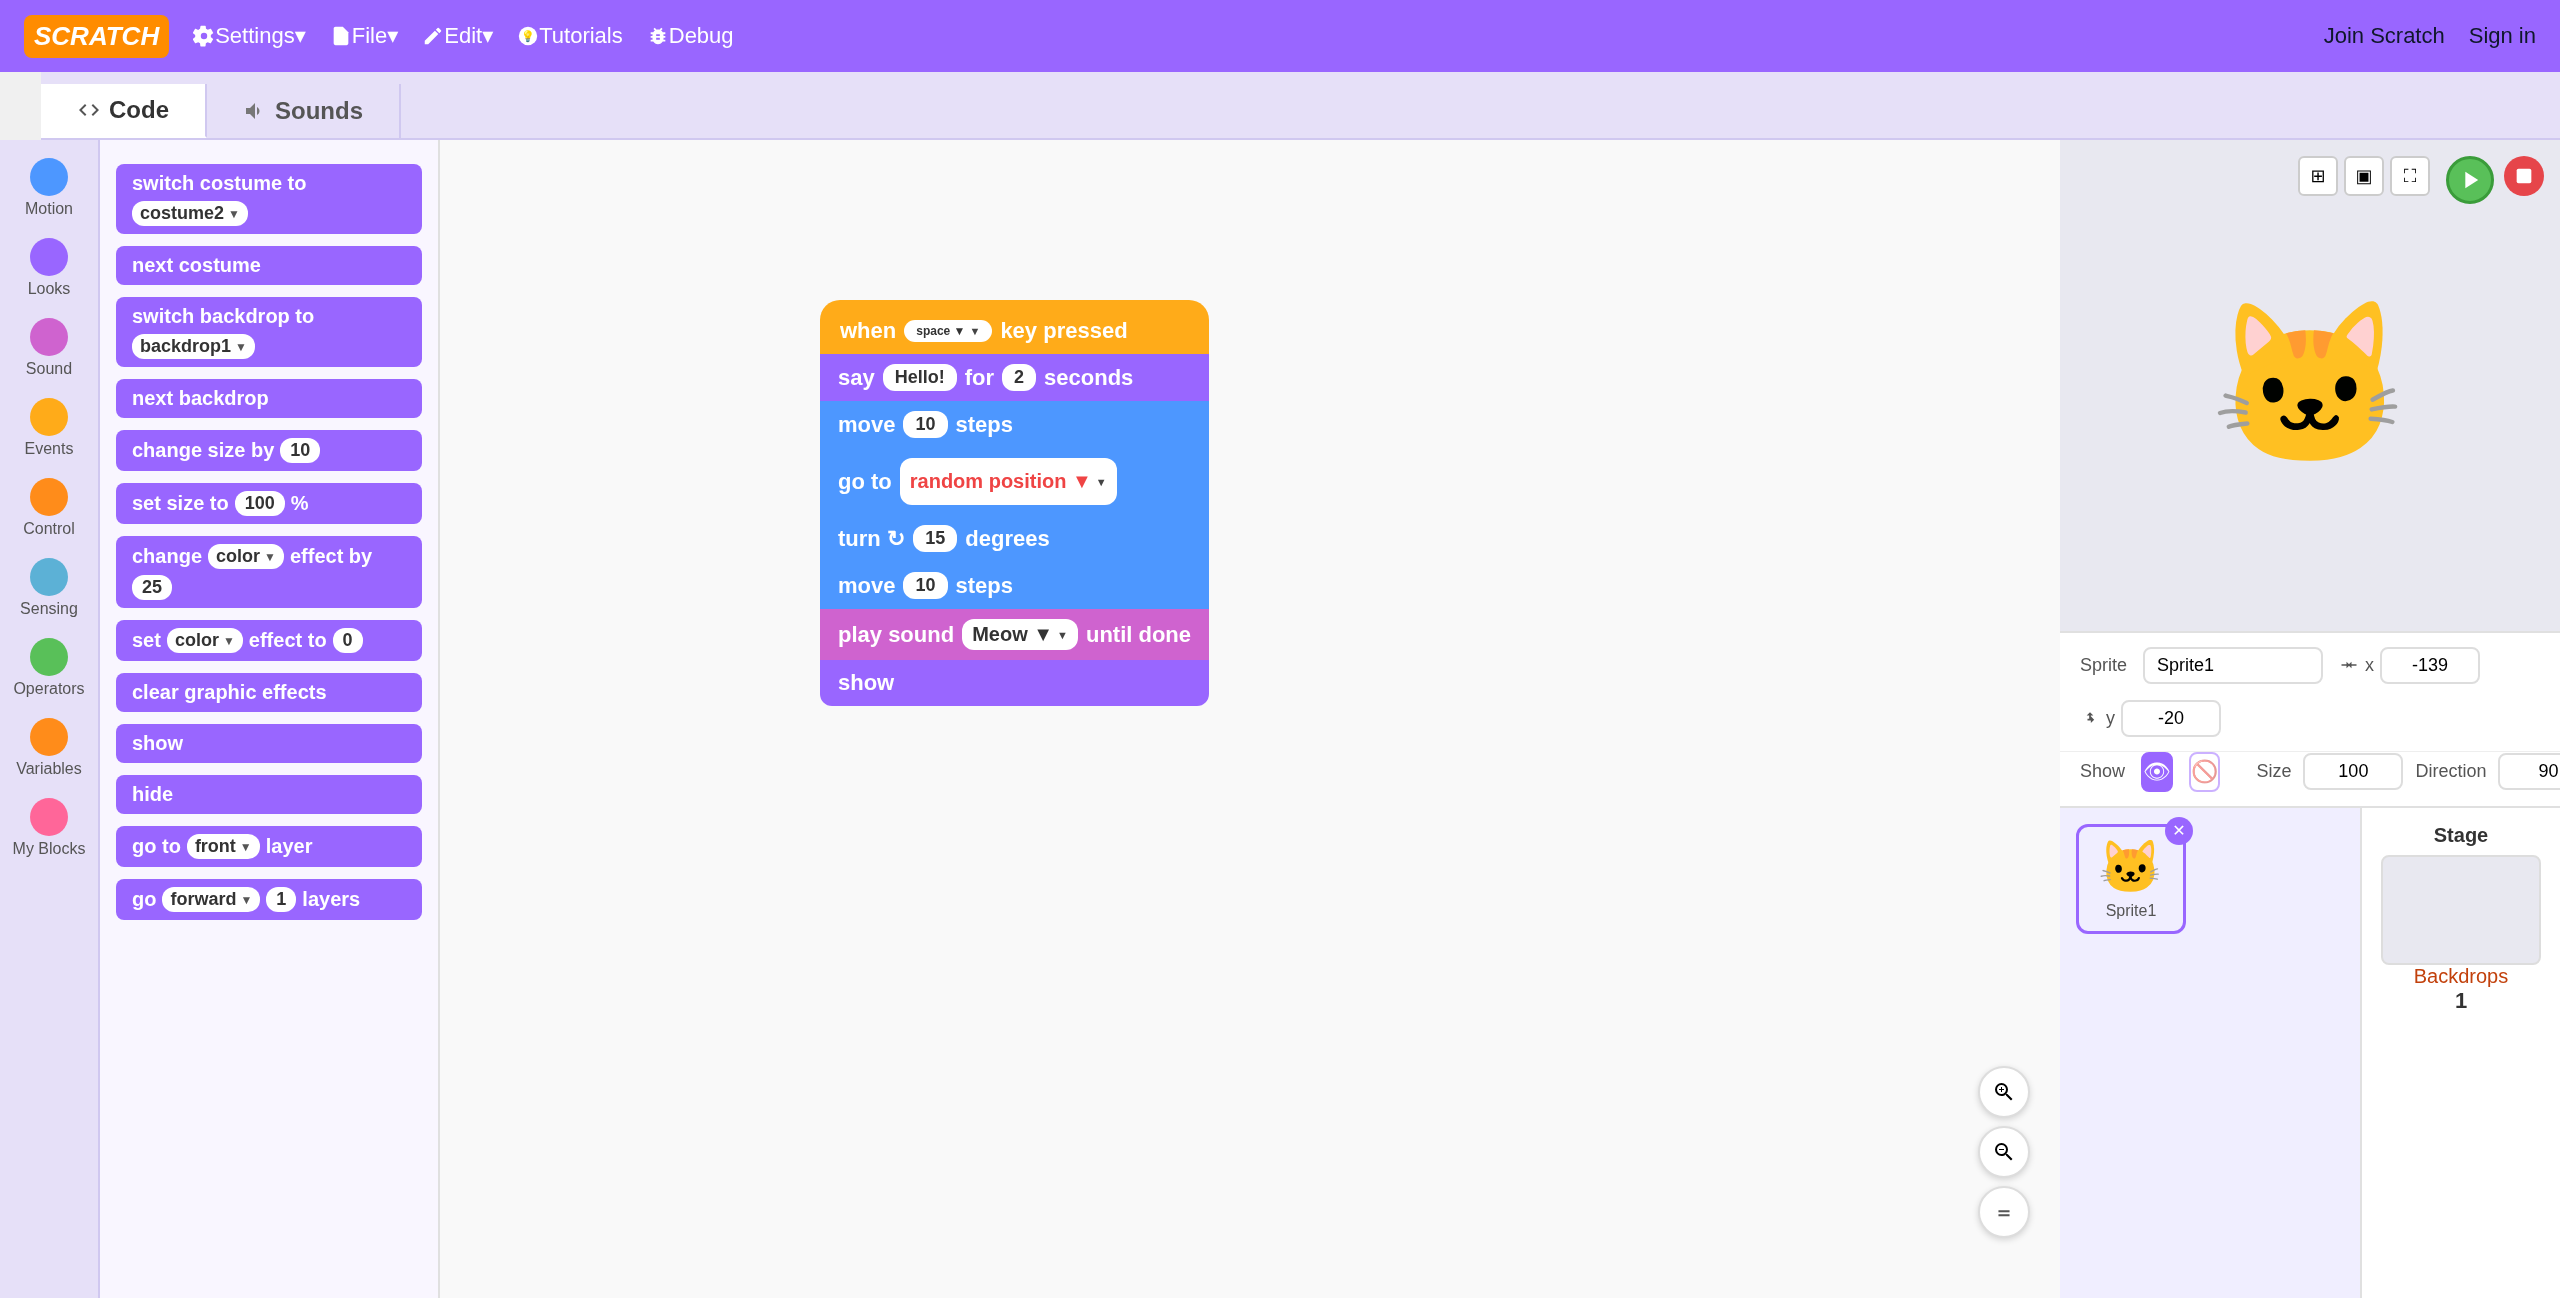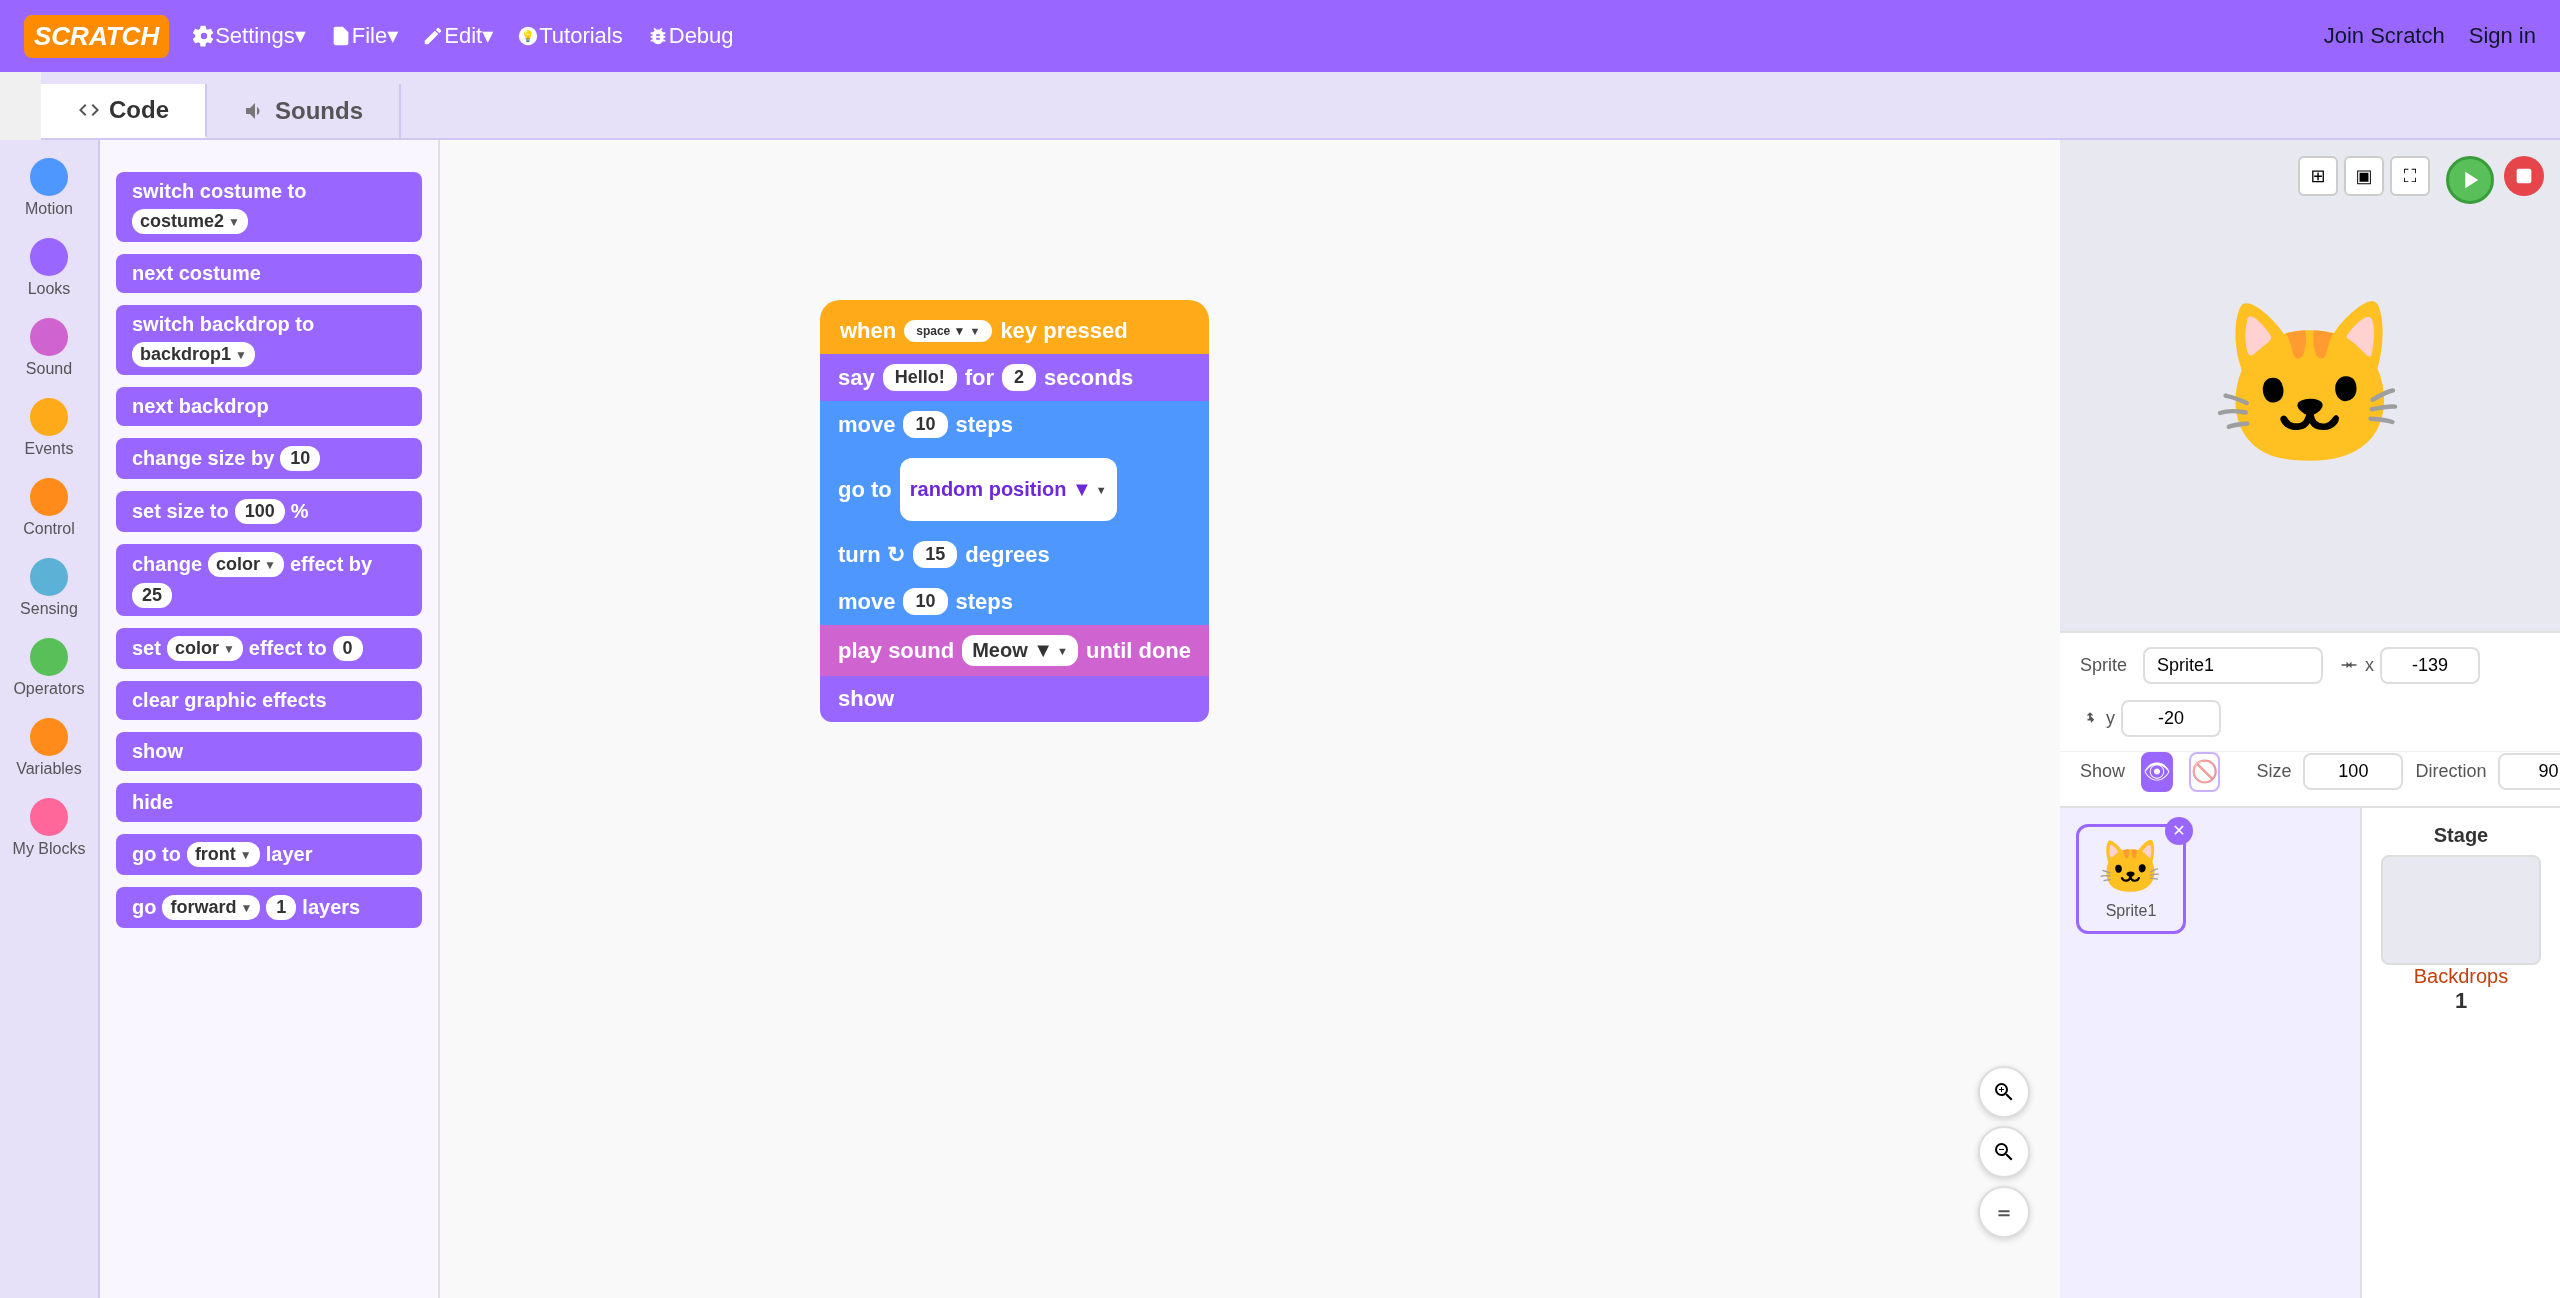--- a/index.html
+++ b/index.html
@@ -45,21 +45,21 @@
     .sidebar-item {
       display: flex; flex-direction: column; align-items: center;
       gap: 4px; cursor: pointer; padding: 6px;
     }
     .sidebar-dot { width: 38px; height: 38px; border-radius: 50%; }
     .sidebar-label { font-size: 16px; color: #555; font-weight: 500; }
 
     
     .blocks-panel {
       width: 340px; background: #f9f6ff;
-      padding: 32px 16px; overflow-y: auto;
+      padding: 24px 16px; overflow-y: auto;
       display: flex; flex-direction: column; gap: 12px;
       flex-shrink: 0; border-right: 2px solid #e0e0e0;
     }
 
     
     .block {
       display: inline-flex; align-items: center; gap: 6px;
       border-radius: 8px; padding: 8px 16px;
       font-size: 20px; font-weight: 600; color: white;
       cursor: grab; white-space: nowrap; flex-wrap: wrap;
@@ -408,21 +408,21 @@
         </div>
 
         <div class="sc-block mid" style="background:#4d97ff;">
           <span style="font-size:22px; font-weight:700;">move</span>
           <span class="sc-input">10</span>
           <span style="font-size:22px; font-weight:700;">steps</span>
         </div>
 
         <div class="sc-block mid" style="background:#4d97ff;">
           <span style="font-size:22px; font-weight:700;">go to</span>
-          <span class="sc-dropdown" style="background:white; color:#6d28d9; border-radius:12px; padding:20px 10px; font-size:20px; font-weight:700; display:inline-flex; align-items:center; gap:4px;">random position ▼</span>
+          <span class="sc-dropdown" style="background:white; color:#ef4444; border-radius:12px; padding:12px 10px; font-size:20px; font-weight:700; display:inline-flex; align-items:center; gap:4px;">random position ▼</span>
         </div>
 
         <div class="sc-block mid" style="background:#4d97ff;">
           <span style="font-size:22px; font-weight:700;">turn ↻</span>
           <span class="sc-input">15</span>
           <span style="font-size:22px; font-weight:700;">degrees</span>
         </div>
 
         <div class="sc-block mid" style="background:#4d97ff;">
           <span style="font-size:22px; font-weight:700;">move</span>

